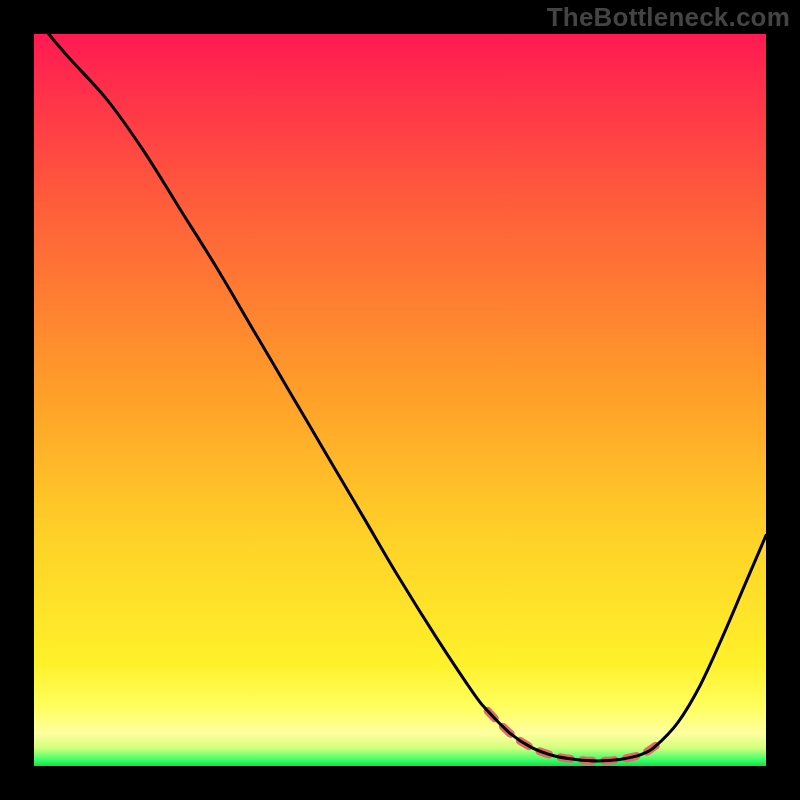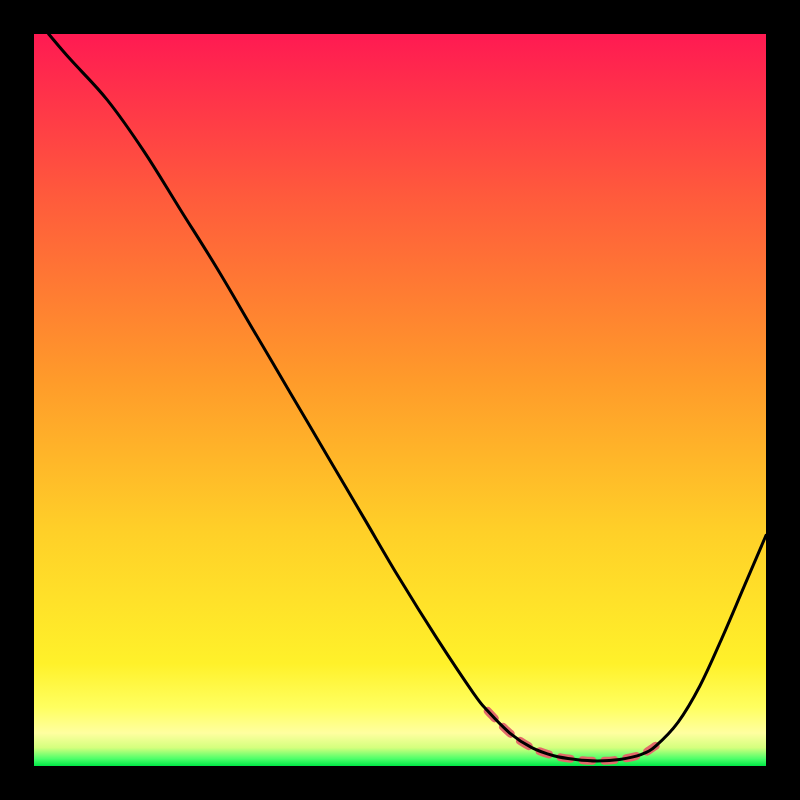--- a/index.html
+++ b/index.html
@@ -47,13 +47,14 @@
           <stop offset="97.5%" stop-color="#d4ff7e"></stop>
           <stop offset="99%" stop-color="#4eff6a"></stop>
           <stop offset="100%" stop-color="#00e846"></stop>
         </linearGradient>
   </defs>
   <rect id="plot-bg" fill="url(#bg-grad)" x="34" y="34" width="732" height="732"></rect>
   <path id="band-path" fill="none" stroke-linecap="round" stroke-linejoin="round" stroke-dasharray="10 12" stroke="#e26a6a" stroke-width="8" d="M 487.84 711.1 C 491.7928 715.0528, 501.8944 726.472, 509.8 733.06 C 517.7056 739.6479999999999, 523.8543999999999 743.61544, 531.76 747.7 C 539.6656 751.78456, 545.8144 753.64384, 553.72 755.752 C 561.6256000000001 757.86016, 567.7744 758.48968, 575.68 759.412 C 583.5855999999999 760.33432, 589.7343999999999 760.876, 597.64 760.876 C 605.5456 760.876, 611.6944000000001 760.59784, 619.6 759.412 C 627.5056 758.22616, 634.972 756.79144, 641.56 754.288 C 648.1479999999999 751.78456, 653.5647999999999 747.08512, 656.1999999999999 745.504"></path>
   <path id="curve-path" fill="none" stroke-linecap="round" stroke-linejoin="round" stroke="#000000" stroke-width="3" d="M 48.64 34 C 52.5928 38.6116, 60.05919999999999 47.7616, 70.6 59.620000000000005 C 81.1408 71.47840000000001, 94.024 83.41, 107.2 99.88 C 120.376 116.35, 130.62400000000002 131.35600000000002, 143.8 151.12 C 156.976 170.884, 167.22400000000002 188.59839999999997, 180.4 209.67999999999995 C 193.576 230.76159999999993, 203.824 246.49959999999993, 217 268.23999999999995 C 230.176 289.9804, 240.424 308.06080000000003, 253.6 330.46000000000004 C 266.776 352.85920000000004, 277.024 370.2808, 290.2 392.68 C 303.376 415.0792, 313.624 432.5008, 326.8 454.90000000000003 C 339.976 477.29920000000004, 350.22400000000005 494.7208, 363.40000000000003 517.12 C 376.576 539.5192, 386.824 557.5996, 400 579.34 C 413.176 601.0804, 423.42400000000004 617.4772, 436.6 637.9 C 449.776 658.3227999999999, 463.9768 679.6239999999999, 473.2 692.8 C 482.42319999999995 705.976, 481.25199999999995 703.8532, 487.84 711.1 C 494.428 718.3468, 501.8944 726.472, 509.8 733.06 C 517.7056 739.6479999999999, 523.8543999999999 743.61544, 531.76 747.7 C 539.6656 751.78456, 545.8144 753.64384, 553.72 755.752 C 561.6256000000001 757.86016, 567.7744 758.48968, 575.68 759.412 C 583.5855999999999 760.33432, 589.7343999999999 760.876, 597.64 760.876 C 605.5456 760.876, 611.6944000000001 760.59784, 619.6 759.412 C 627.5056 758.22616, 634.972 756.79144, 641.56 754.288 C 648.1479999999999 751.78456, 649.612 751.30144, 656.1999999999999 745.504 C 662.7879999999999 739.7065600000001, 670.2543999999999 732.88432, 678.16 722.08 C 686.0656 711.2756800000001, 692.2144000000001 700.6324000000001, 700.12 685.48 C 708.0255999999999 670.3276, 714.1743999999999 655.6876, 722.0799999999999 637.9 C 729.9856 620.1124, 736.1343999999999 605.1064, 744.04 586.66 C 751.9456 568.2135999999999, 762.0472 544.6432, 766 535.42"></path>
 </svg>
 
+<div class="watermark">TheBottleneck.com</div>
 </div>
 
 </body></html>

